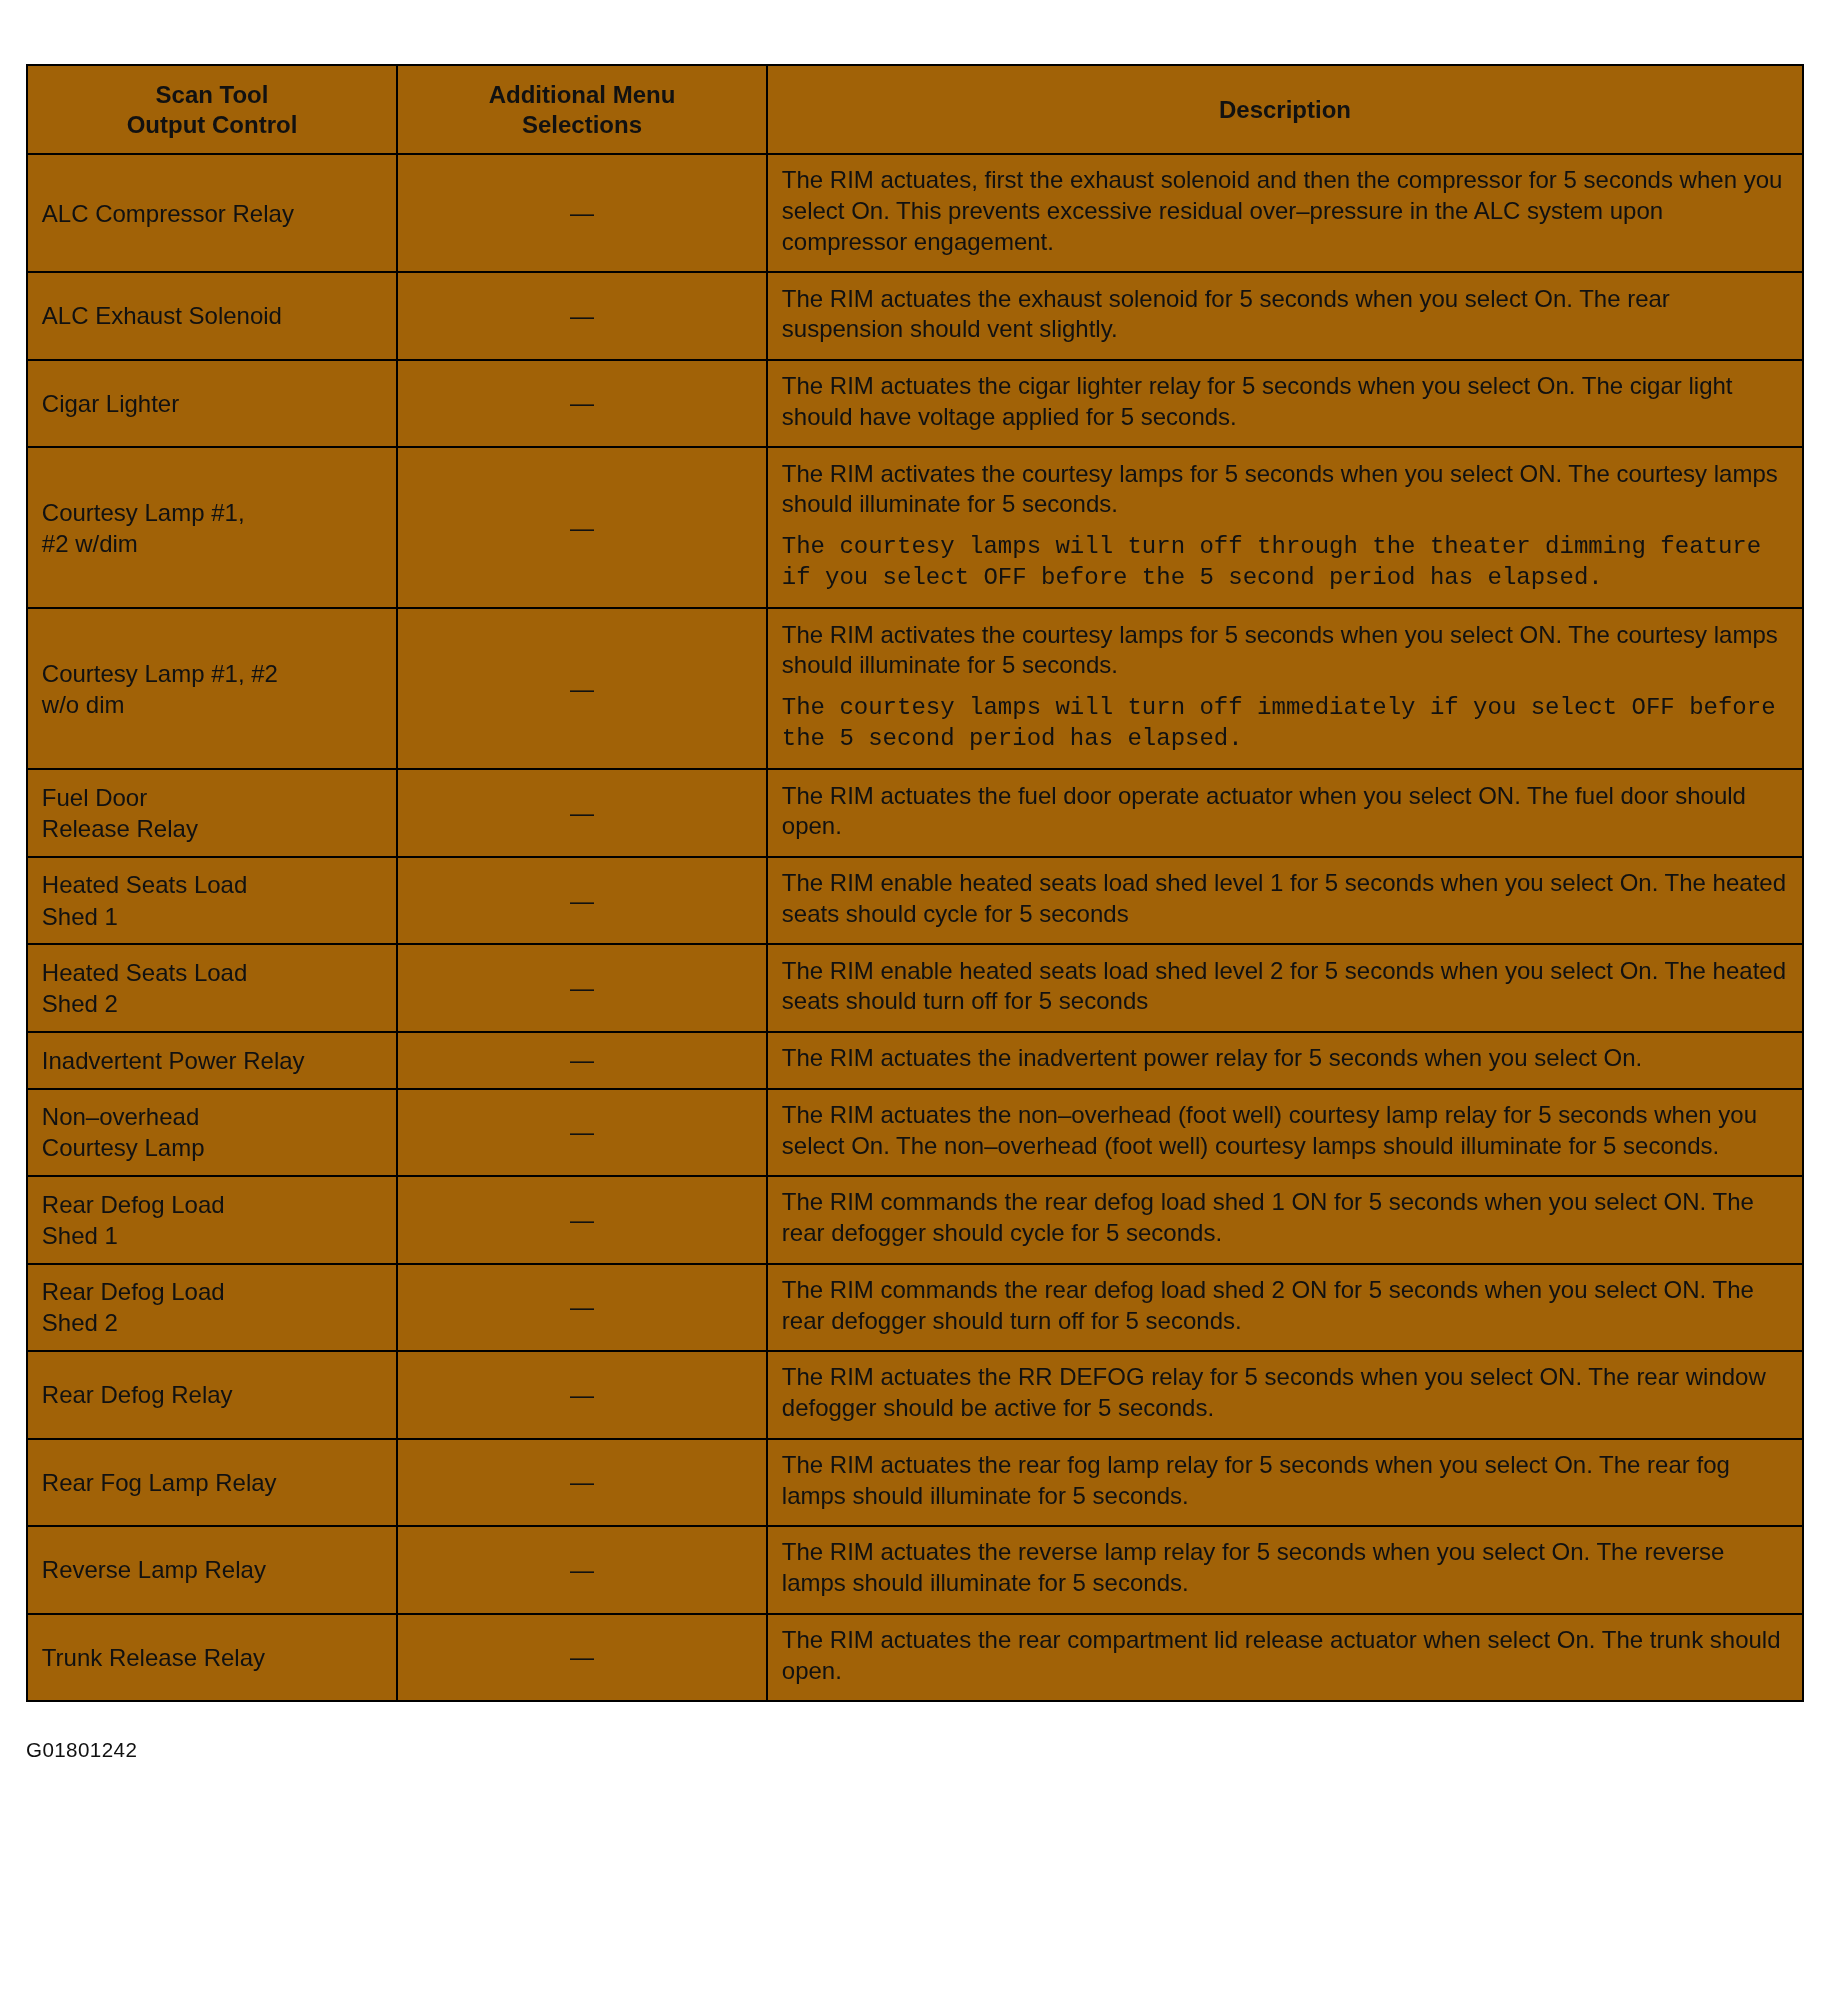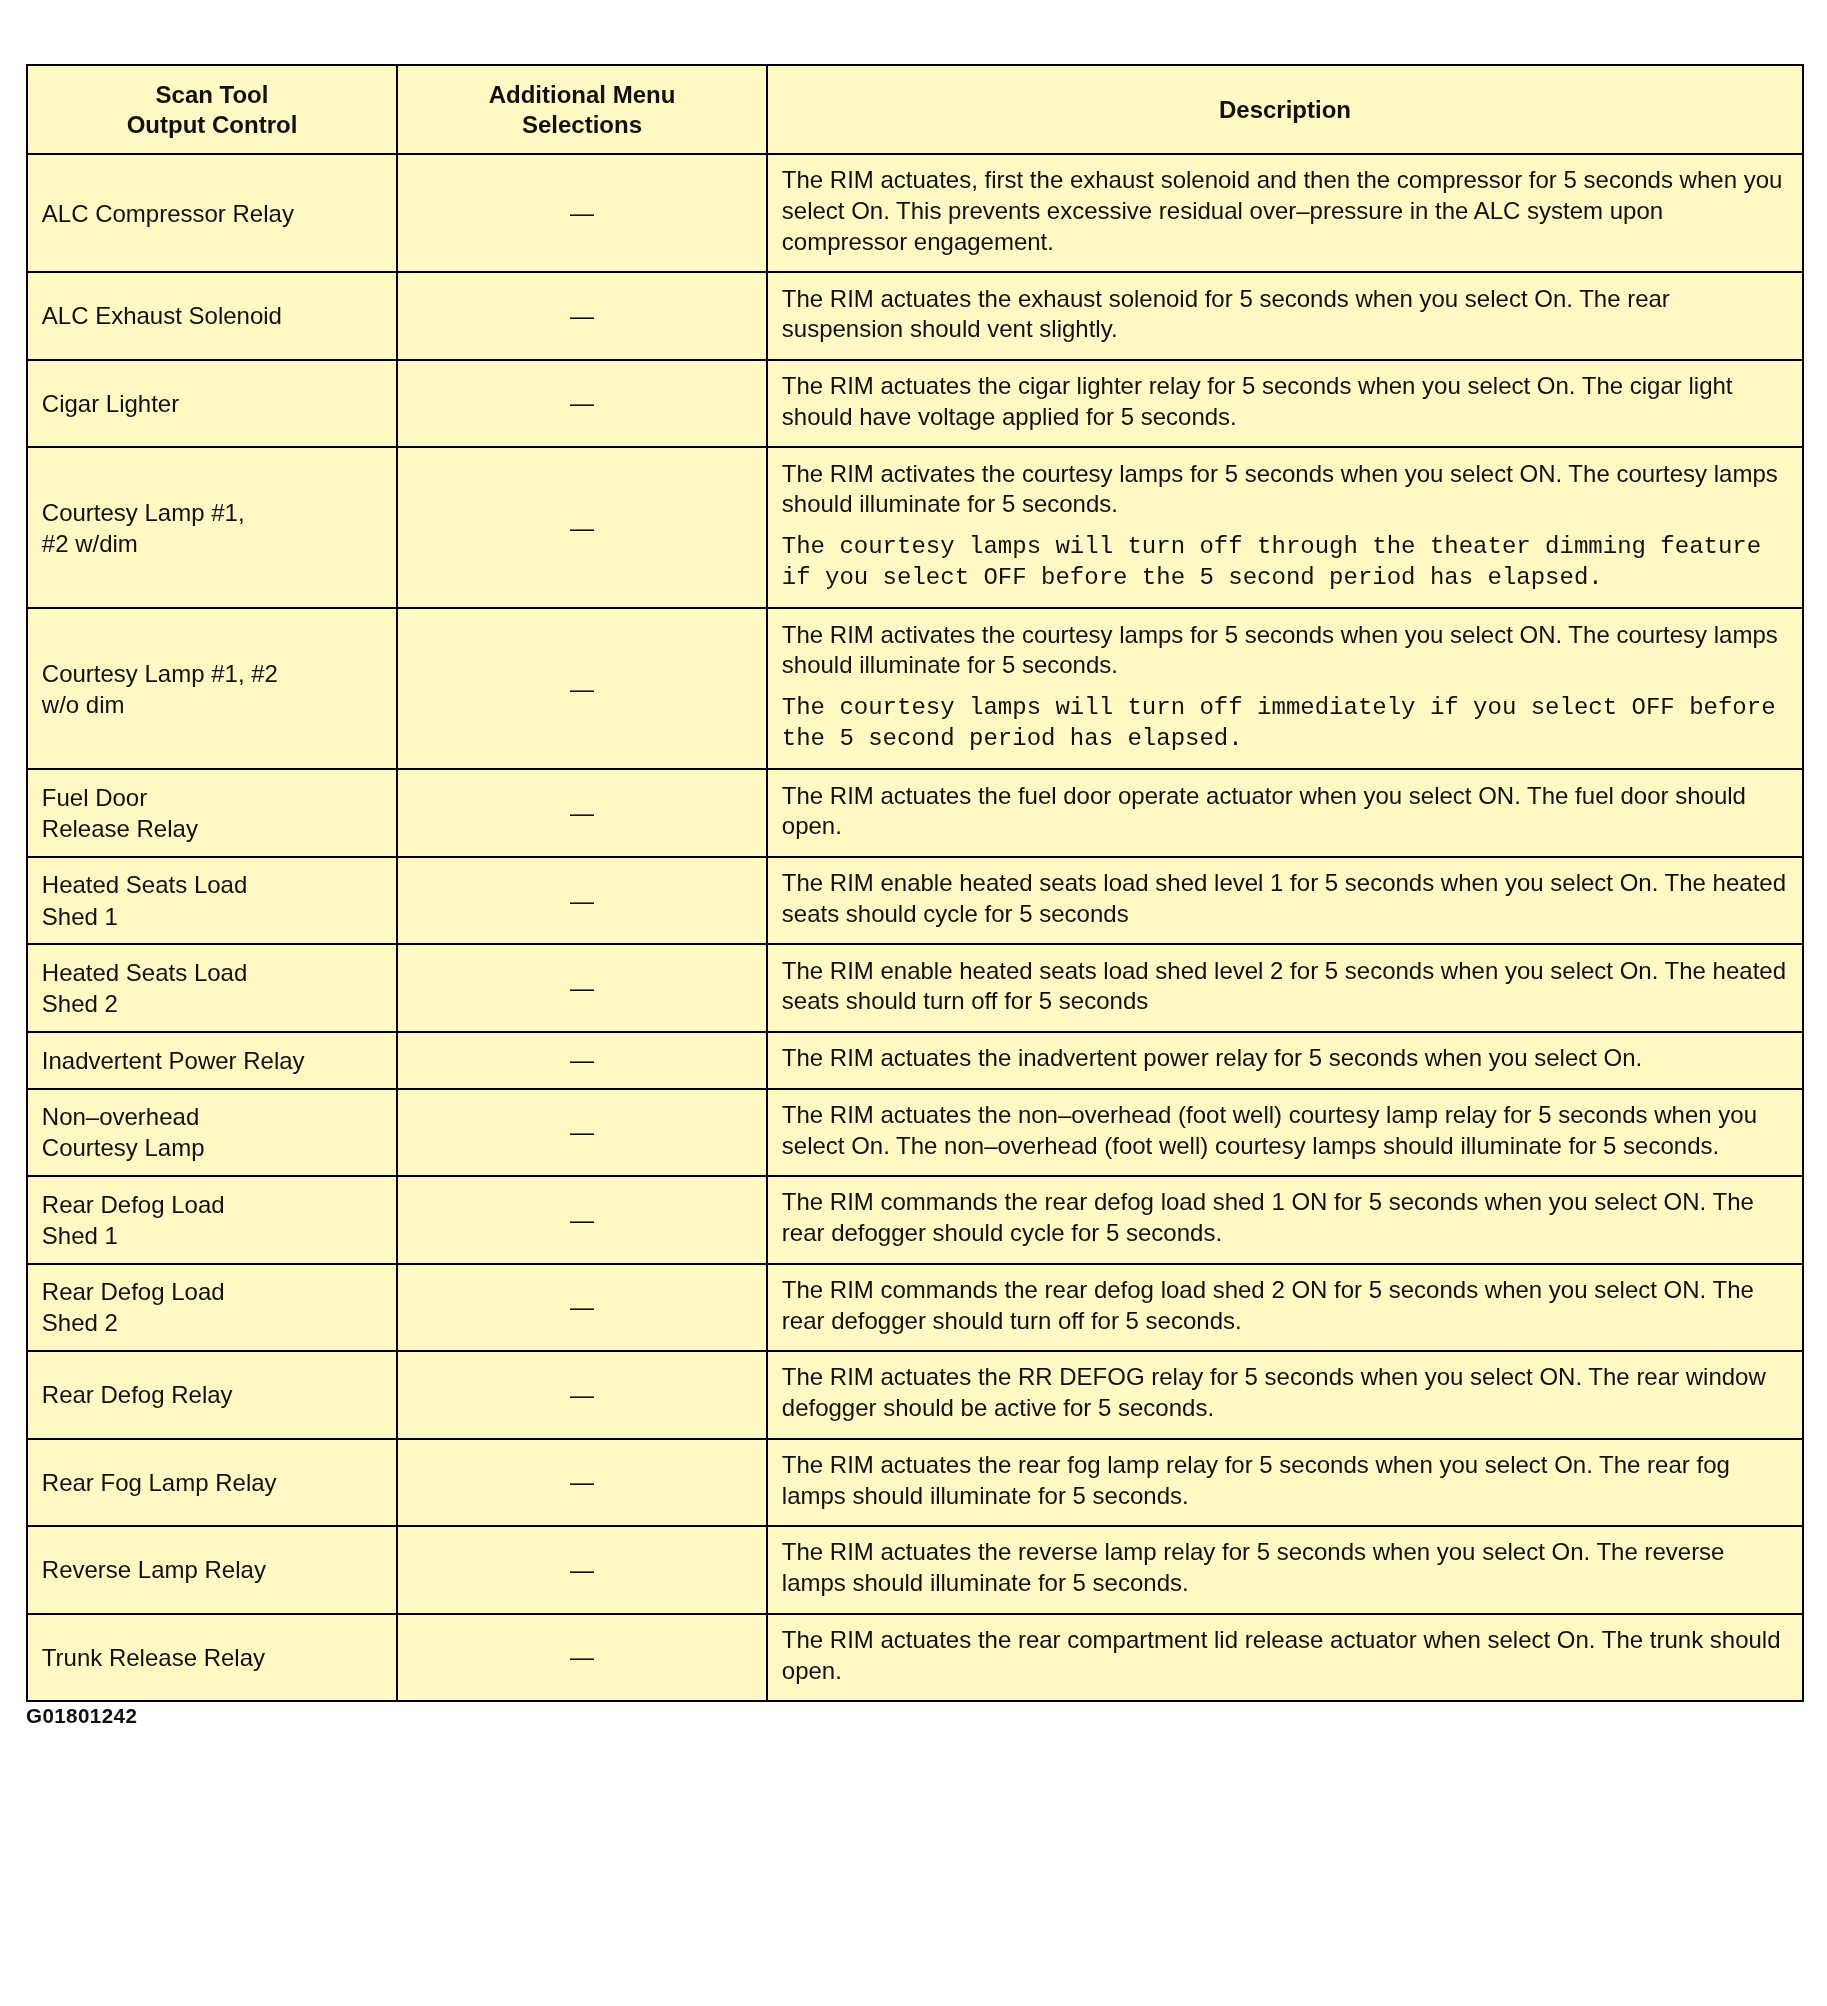--- a/index.html
+++ b/index.html
@@ -14,21 +14,21 @@
     width: 1827px;
     min-height: 2006px;
     background: #ffffff;
     padding: 64px 26px 17px 26px;
     position: relative;
   }
   table.scan-table {
     border-collapse: collapse;
     width: 1776px;
     table-layout: fixed;
-    background: #fef9c3;
+    background: #a16207;
   }
   table.scan-table th,
   table.scan-table td {
     border: 2.6px solid #000;
     font-size: 24px;
     vertical-align: middle;
   }
   col.c1 { width: 370px; }
   col.c2 { width: 370px; }
   col.c3 { width: 1036px; }
@@ -60,22 +60,22 @@
   td.col-desc p {
     margin: 0 0 0 0;
     padding: 3.4px 0 5.2px 0;
   }
   td.col-desc p + p {
     padding-top: 6.9px;
     font-family: Liberation Mono, monospace;
   }
   .figure-id {
     font-size: 20.6px;
-    font-weight: bold;
-    margin-top: 2px;
+    font-weight: normal;
+    margin-top: 36px;
     letter-spacing: 0.4px;
   }
 </style>
 </head>
 <body>
 
 <div class="page">
   <table class="scan-table">
     <colgroup>
       <col class="c1">

